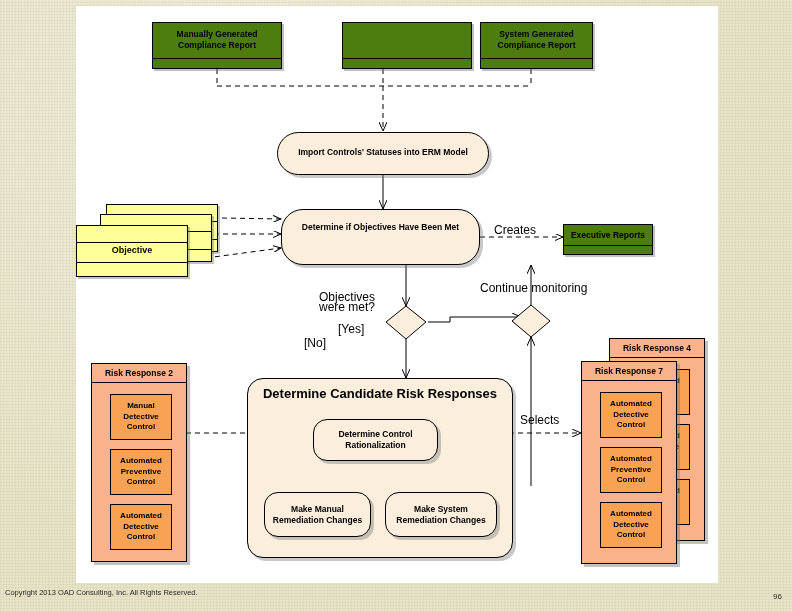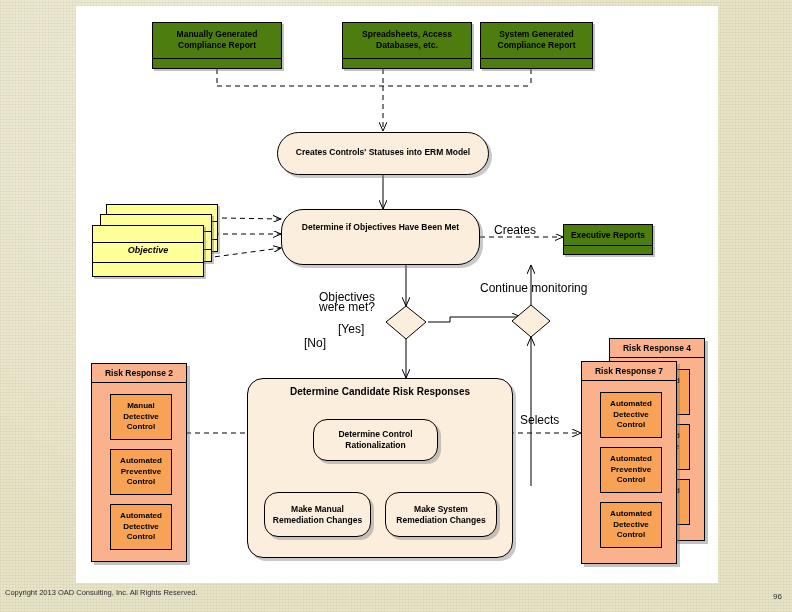--- a/index.html
+++ b/index.html
@@ -47,21 +47,21 @@
     position:absolute;left:4px;right:4px;
     text-align:center;font-size:8.5px;font-weight:bold;line-height:11px;color:#000;
   }
   .activity.sub{border-radius:14px;}
   .group{
     background:#fbeedd;border:1px solid #000;border-radius:16px;
     box-shadow:3px 3px 0 rgba(120,120,120,.4);
   }
   .group > .title{
     position:absolute;left:0;right:0;top:7px;text-align:center;
-    font-size:10px;font-weight:bold;color:#000;
+    font-size:13px;font-weight:bold;color:#000;
   }
 
   
   .objective{
     background:#ffff99;border:1px solid #000;
     box-shadow:2px 2px 0 rgba(120,120,120,.45);
   }
   .objective .bar{position:absolute;left:0;right:0;height:1px;background:#000;}
   .objective .txt{
     position:absolute;left:0;right:0;top:16px;text-align:center;
@@ -169,44 +169,40 @@
 
     <div class="node artifact" style="left:76px;top:16px;width:130px;height:47px;">
       <div class="txt">
         <span>Manually Generated</span><br>
         <span>Compliance  Report</span>
       </div>
       <div class="bar"></div>
     </div>
 
     <div class="node artifact" style="left:266px;top:16px;width:130px;height:47px;">
-      <div class="txt">
-        <span>Spreadsheets, Access</span><br>
-        <span>Databases, etc.</span>
-      </div>
       <div class="bar"></div>
     </div>
 
     <div class="node artifact" style="left:404px;top:16px;width:113px;height:47px;">
       <div class="txt">
         <span>System Generated</span><br>
         <span>Compliance Report</span>
       </div>
       <div class="bar"></div>
     </div>
 
     <div class="node artifact" style="left:487px;top:218px;width:90px;height:31px;">
       <div class="txt" style="top:5px;">
         <span>Executive Reports</span>
       </div>
       <div class="bar" style="bottom:8px;"></div>
     </div>
 
     <div class="node activity" style="left:201px;top:126px;width:212px;height:43px;">
-      <div class="txt" style="top:14px;">Creates Controls' Statuses into ERM Model</div>
+      <div class="txt" style="top:14px;">Import Controls' Statuses into ERM Model</div>
     </div>
 
     <div class="node activity" style="left:205px;top:203px;width:199px;height:56px;">
       <div class="txt" style="top:12px;">Determine if Objectives Have Been Met</div>
     </div>
 
     <div class="node group" style="left:171px;top:372px;width:266px;height:180px;">
       <div class="title">Determine Candidate Risk Responses</div>
 
       <div class="node activity sub" style="left:65px;top:40px;width:125px;height:42px;">
@@ -232,21 +228,21 @@
     </div>
 
     <div class="node objective" style="left:30px;top:198px;width:112px;height:48px;">
       <div class="bar" style="top:16px;"></div>
       <div class="bar" style="top:34px;"></div>
     </div>
     <div class="node objective" style="left:24px;top:208px;width:112px;height:48px;">
       <div class="bar" style="top:16px;"></div>
       <div class="bar" style="top:34px;"></div>
     </div>
-    <div class="node objective" style="left:16px;top:219px;width:112px;height:52px;font-style:italic;">
+    <div class="node objective" style="left:0;top:219px;width:112px;height:52px;">
       <div class="bar" style="top:16px;"></div>
       <div class="bar" style="top:36px;"></div>
       <div class="txt" style="top:19px;">Objective</div>
     </div>
 
     <div class="node rr" style="left:533px;top:332px;width:96px;height:203px;">
       <div class="hdr">Risk Response 4</div>
       <div class="ctrl" style="left:18px;top:30px;width:62px;height:46px;">
         <span>
           <span>Automated</span><br>

